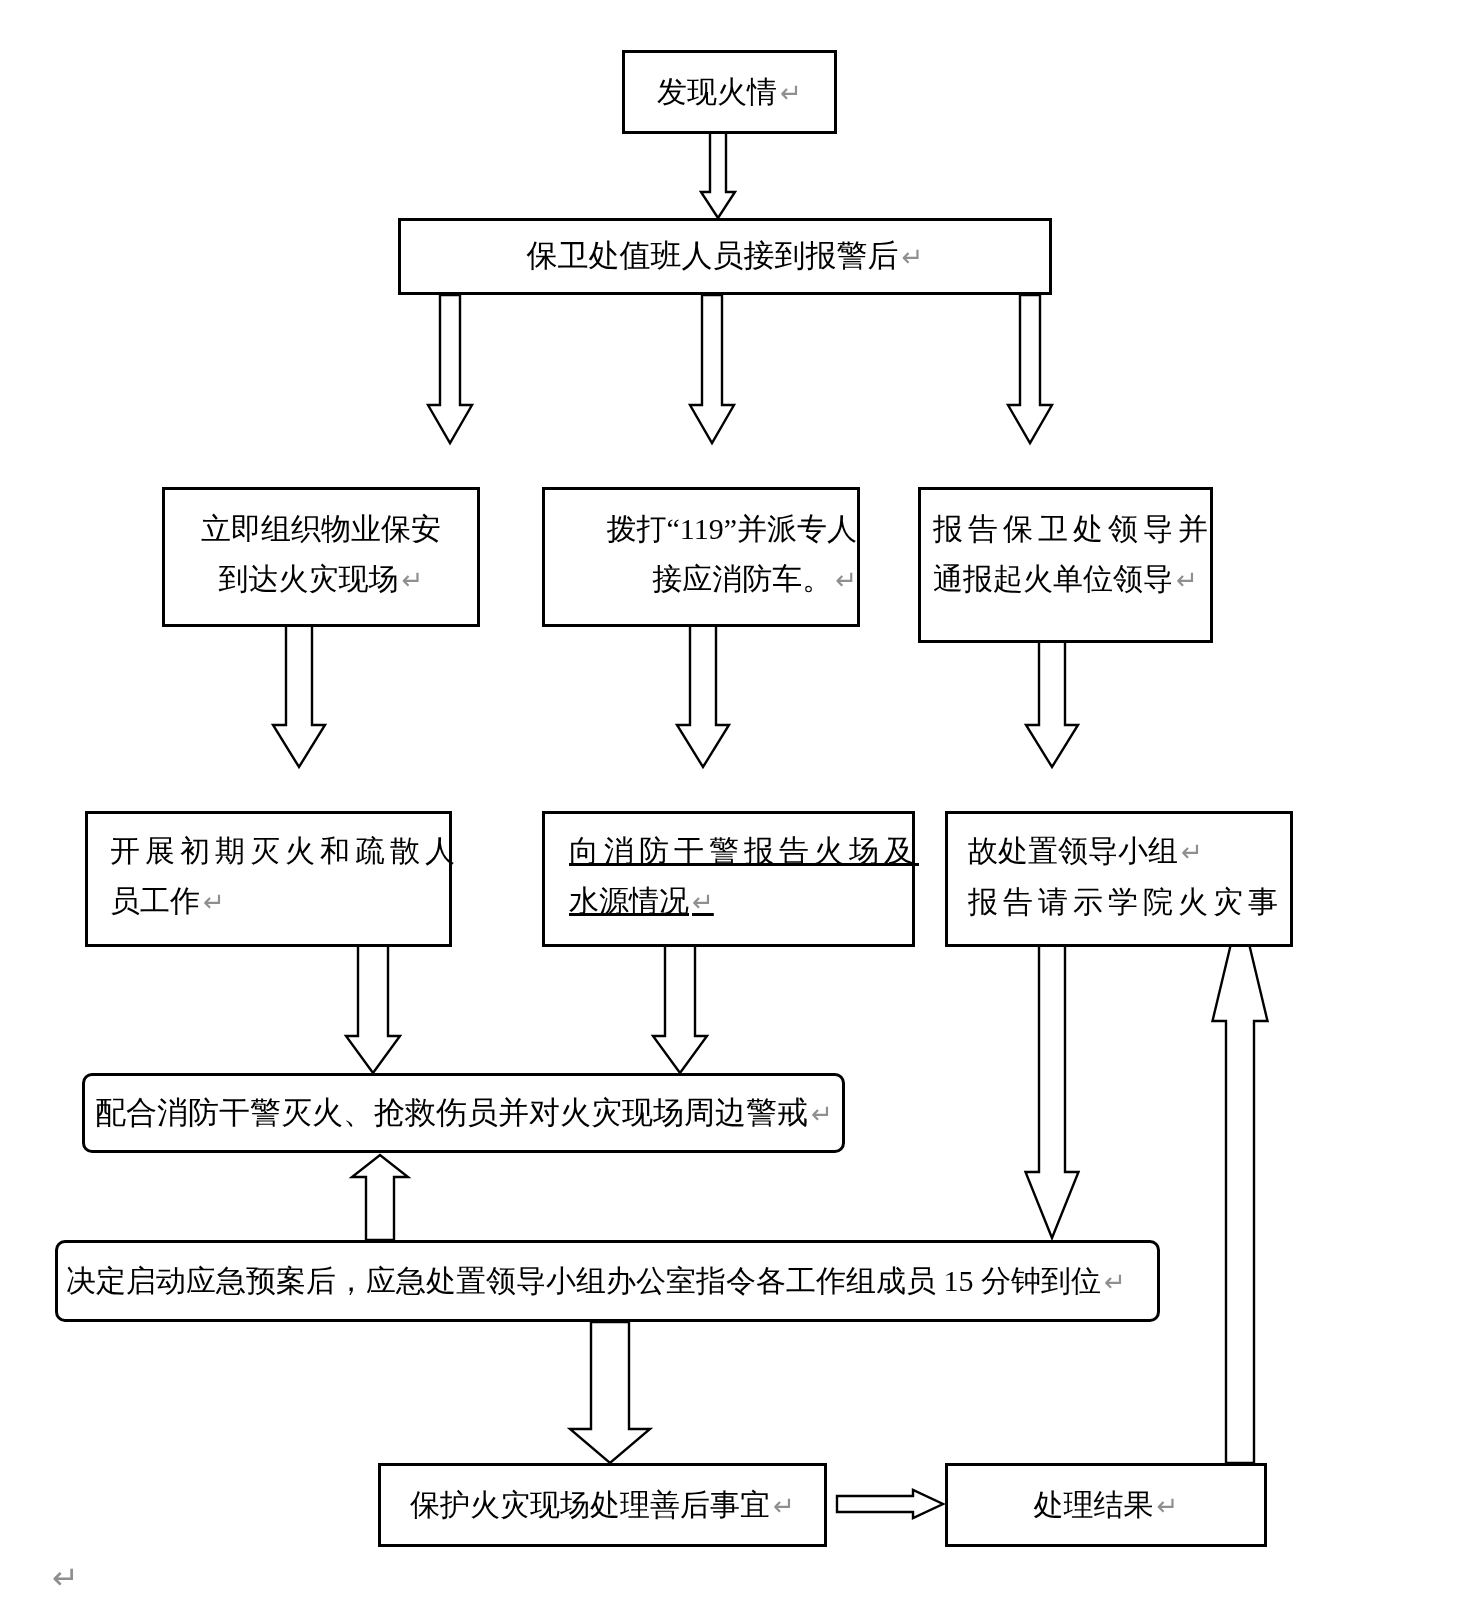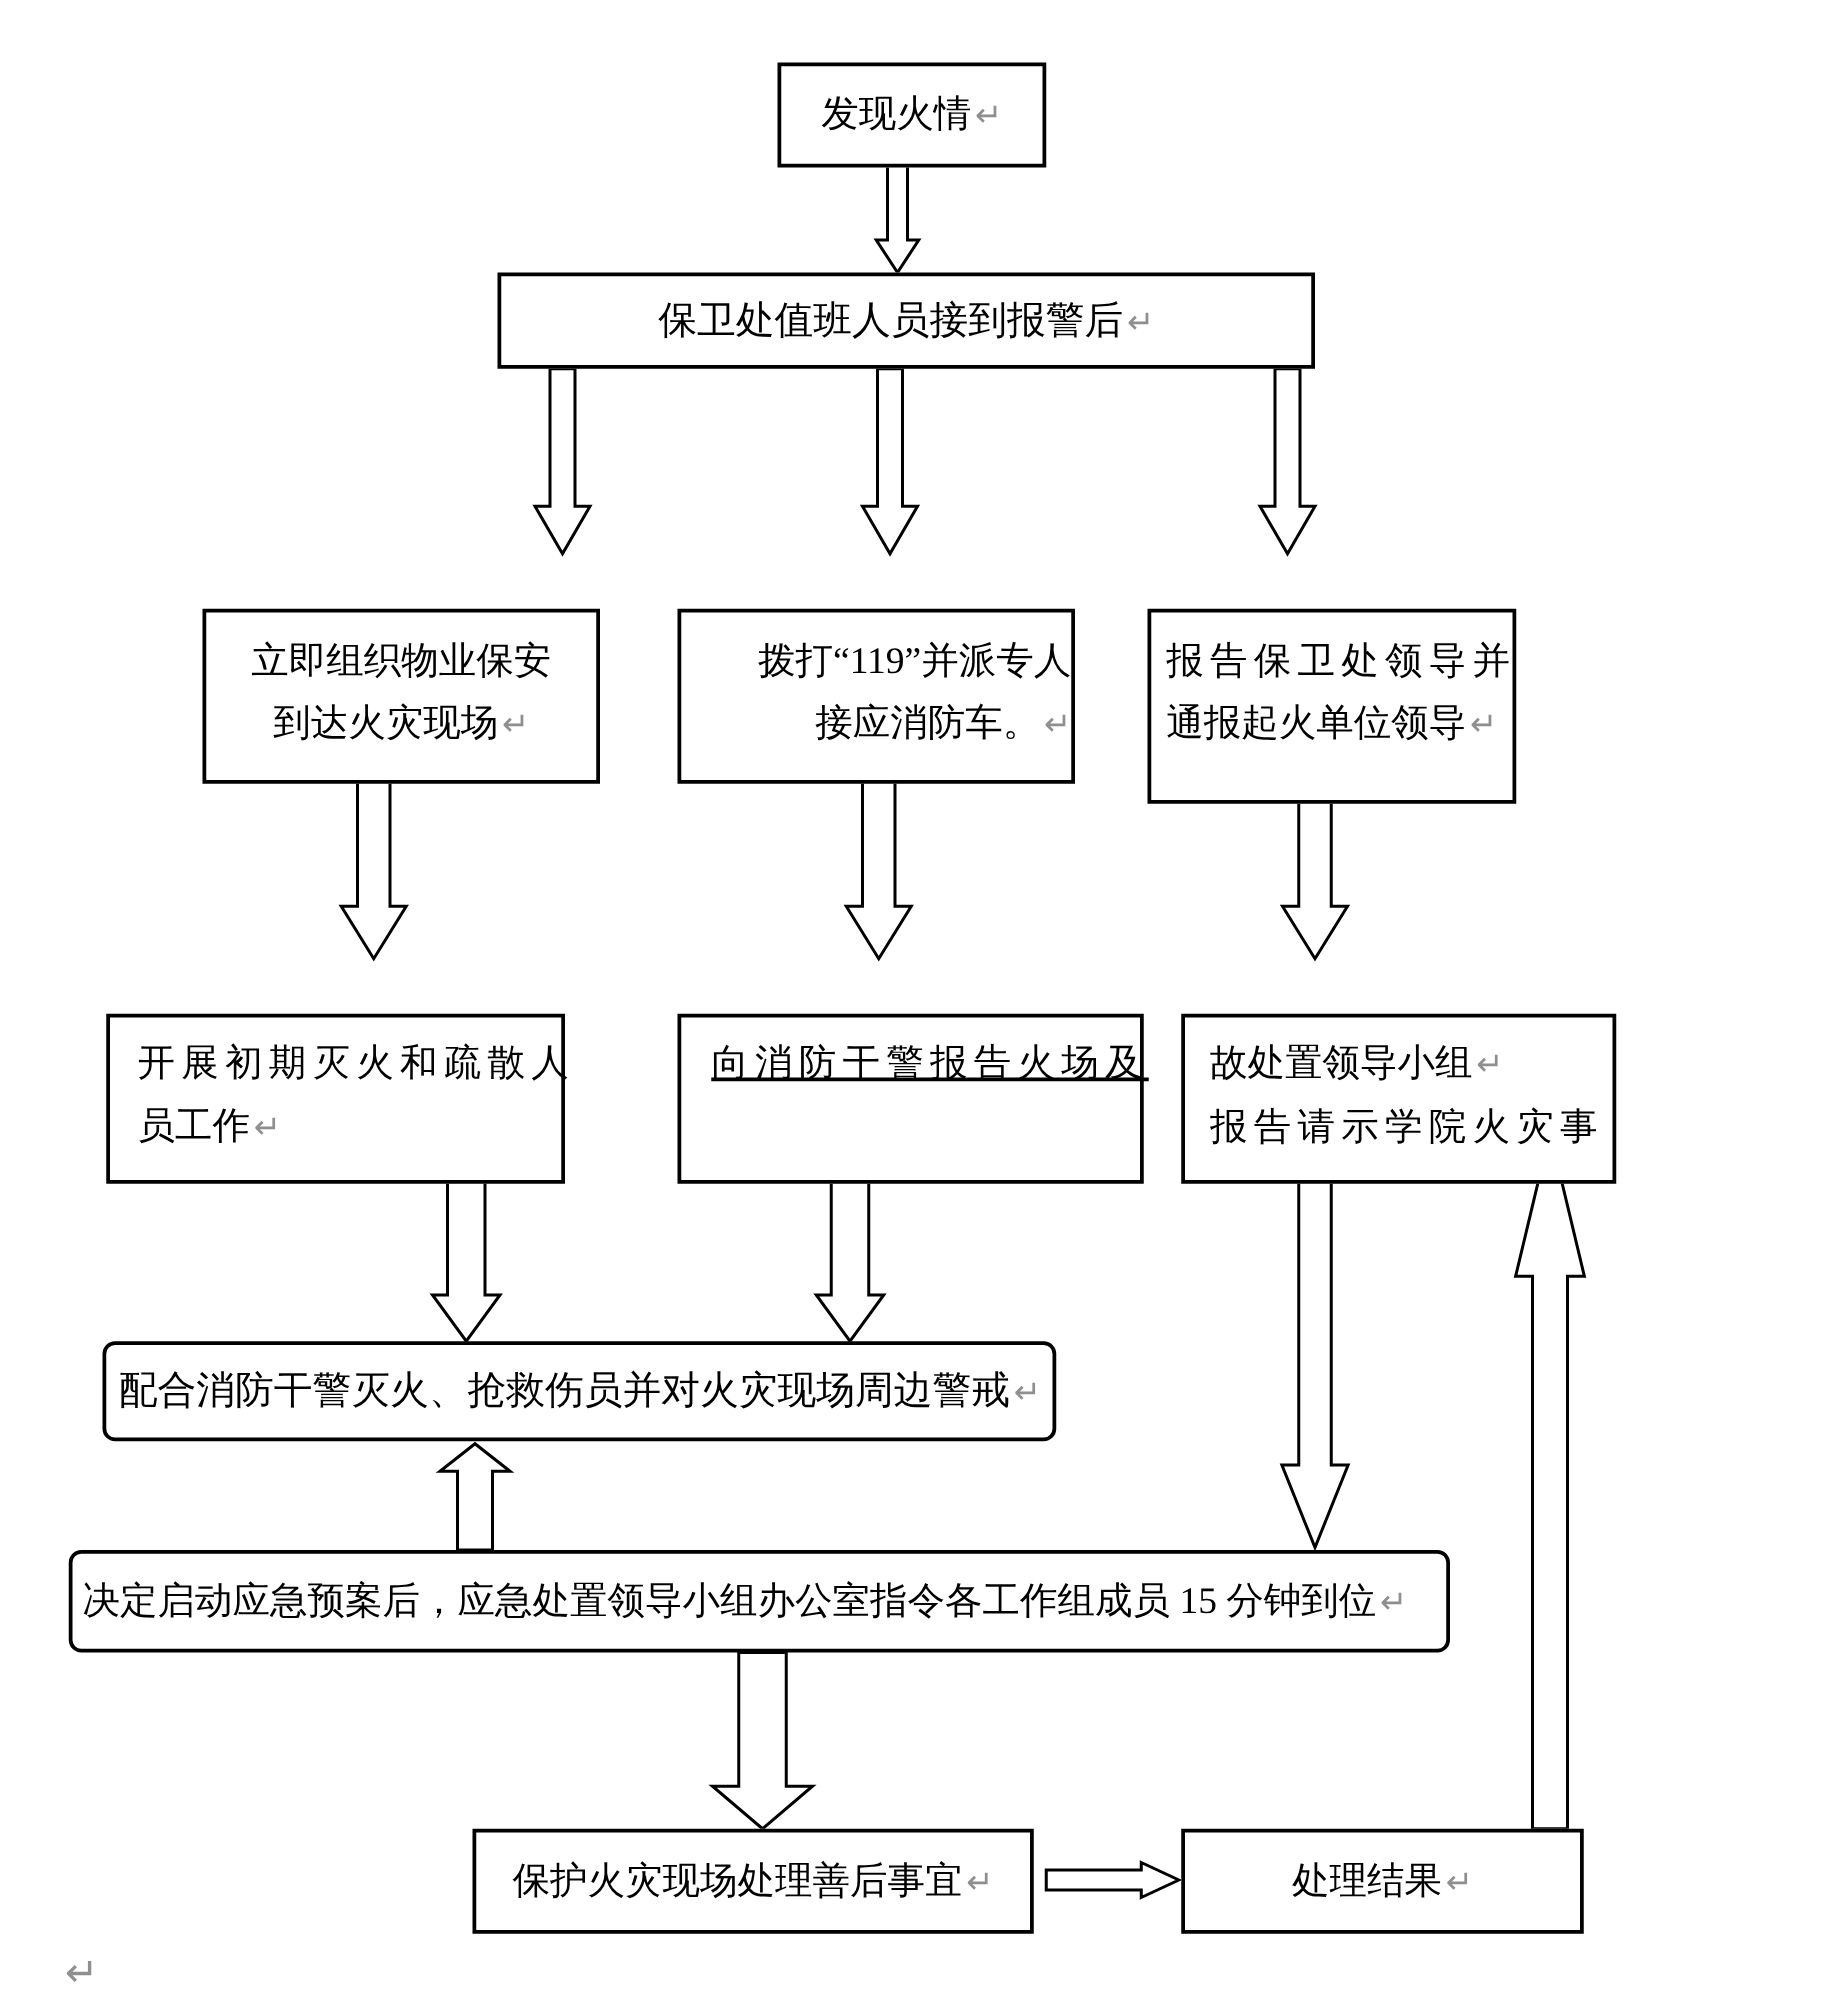--- a/index.html
+++ b/index.html
@@ -68,20 +68,21 @@
   <div class="line"><span>通报起火单位领导</span><span class="eol">↵</span></div>
 </div>
 
 <div class="node two" style="left:85px;top:767px;width:367px;height:136px;padding:12px 0 0 22px;">
   <div class="line spread">开展初期灭火和疏散人</div>
   <div class="line"><span>员工作</span><span class="eol">↵</span></div>
 </div>
 
 <div class="node two" style="left:542px;top:767px;width:373px;height:136px;padding:12px 0 0 24px;text-decoration:underline;">
   <div class="line spread">向消防干警报告火场及</div>
+  <div class="line"><span>水源情况</span><span class="eol">↵</span></div>
 </div>
 
 <div class="node two" style="left:945px;top:767px;width:348px;height:136px;padding:12px 0 0 20px;">
   <div class="line"><span>故处置领导小组</span><span class="eol">↵</span></div>
   <div class="line spread">报告请示学院火灾事</div>
 </div>
 
 <div class="node left-one" style="left:82px;top:1073px;width:763px;height:80px;padding-left:10px;font-size:31px;">
   <span class="line"><span>配合消防干警灭火、抢救伤员并对火灾现场周边警戒</span><span class="eol">↵</span></span>
 </div>

